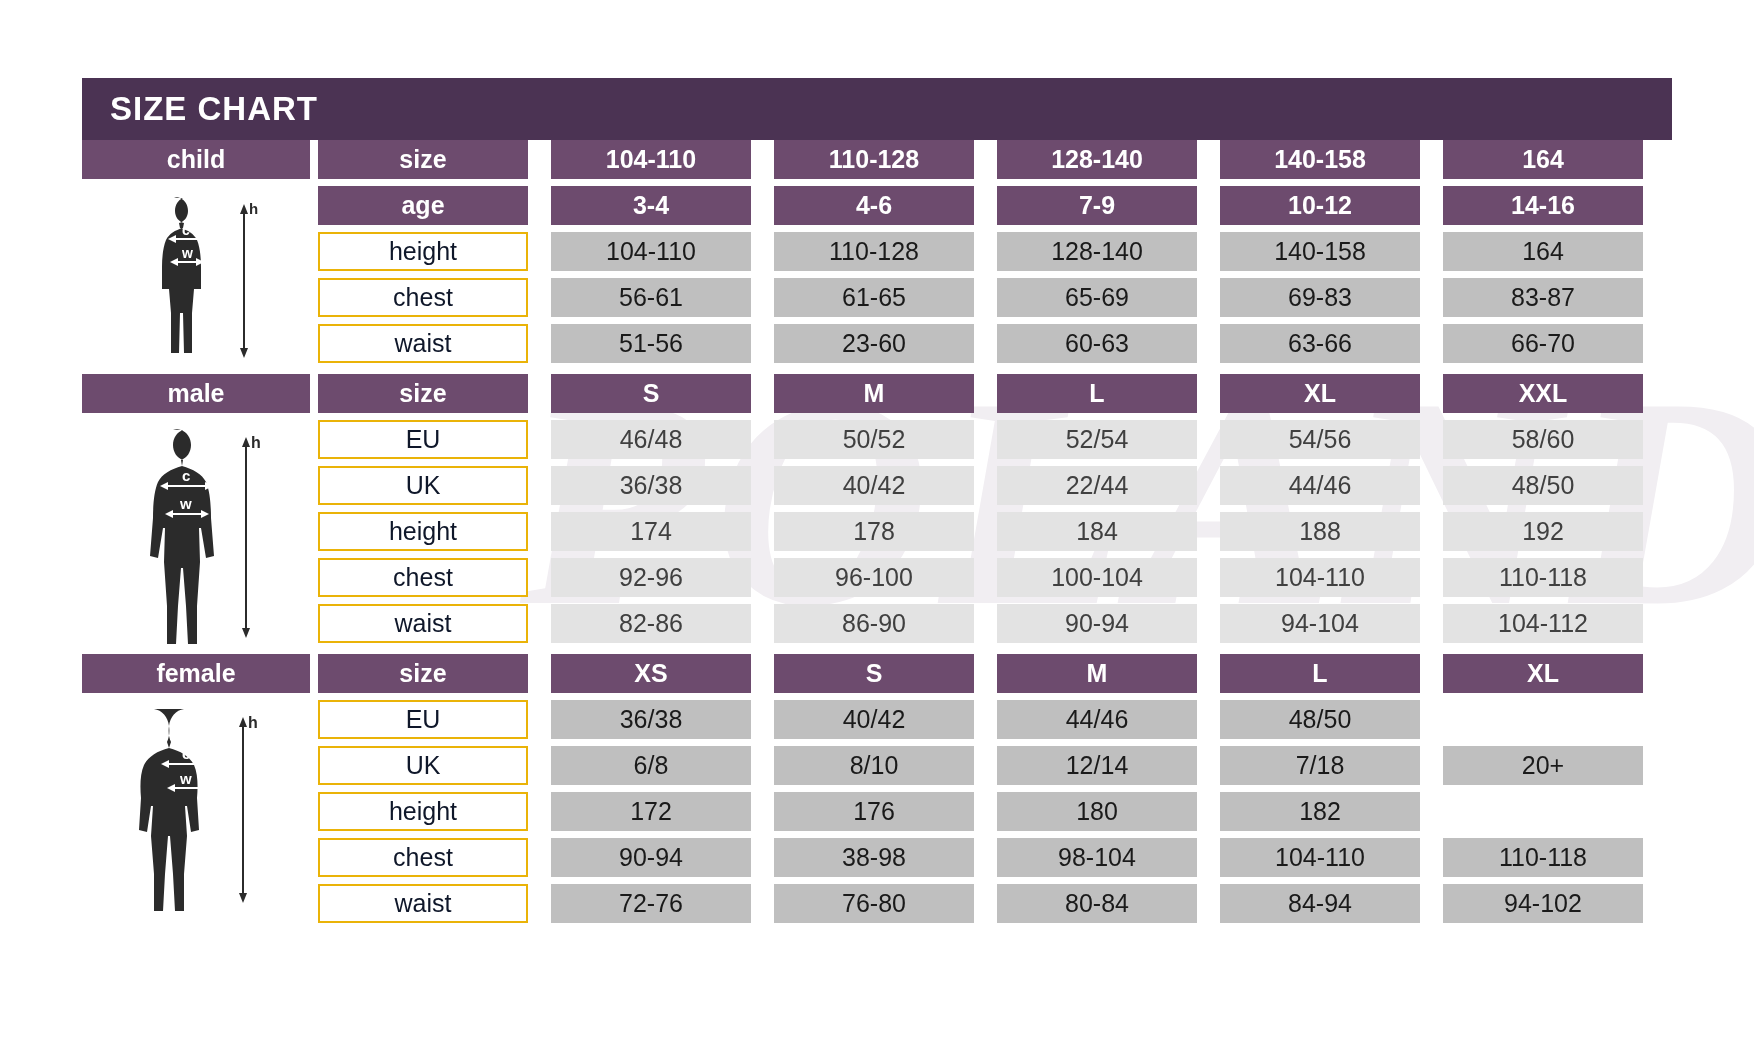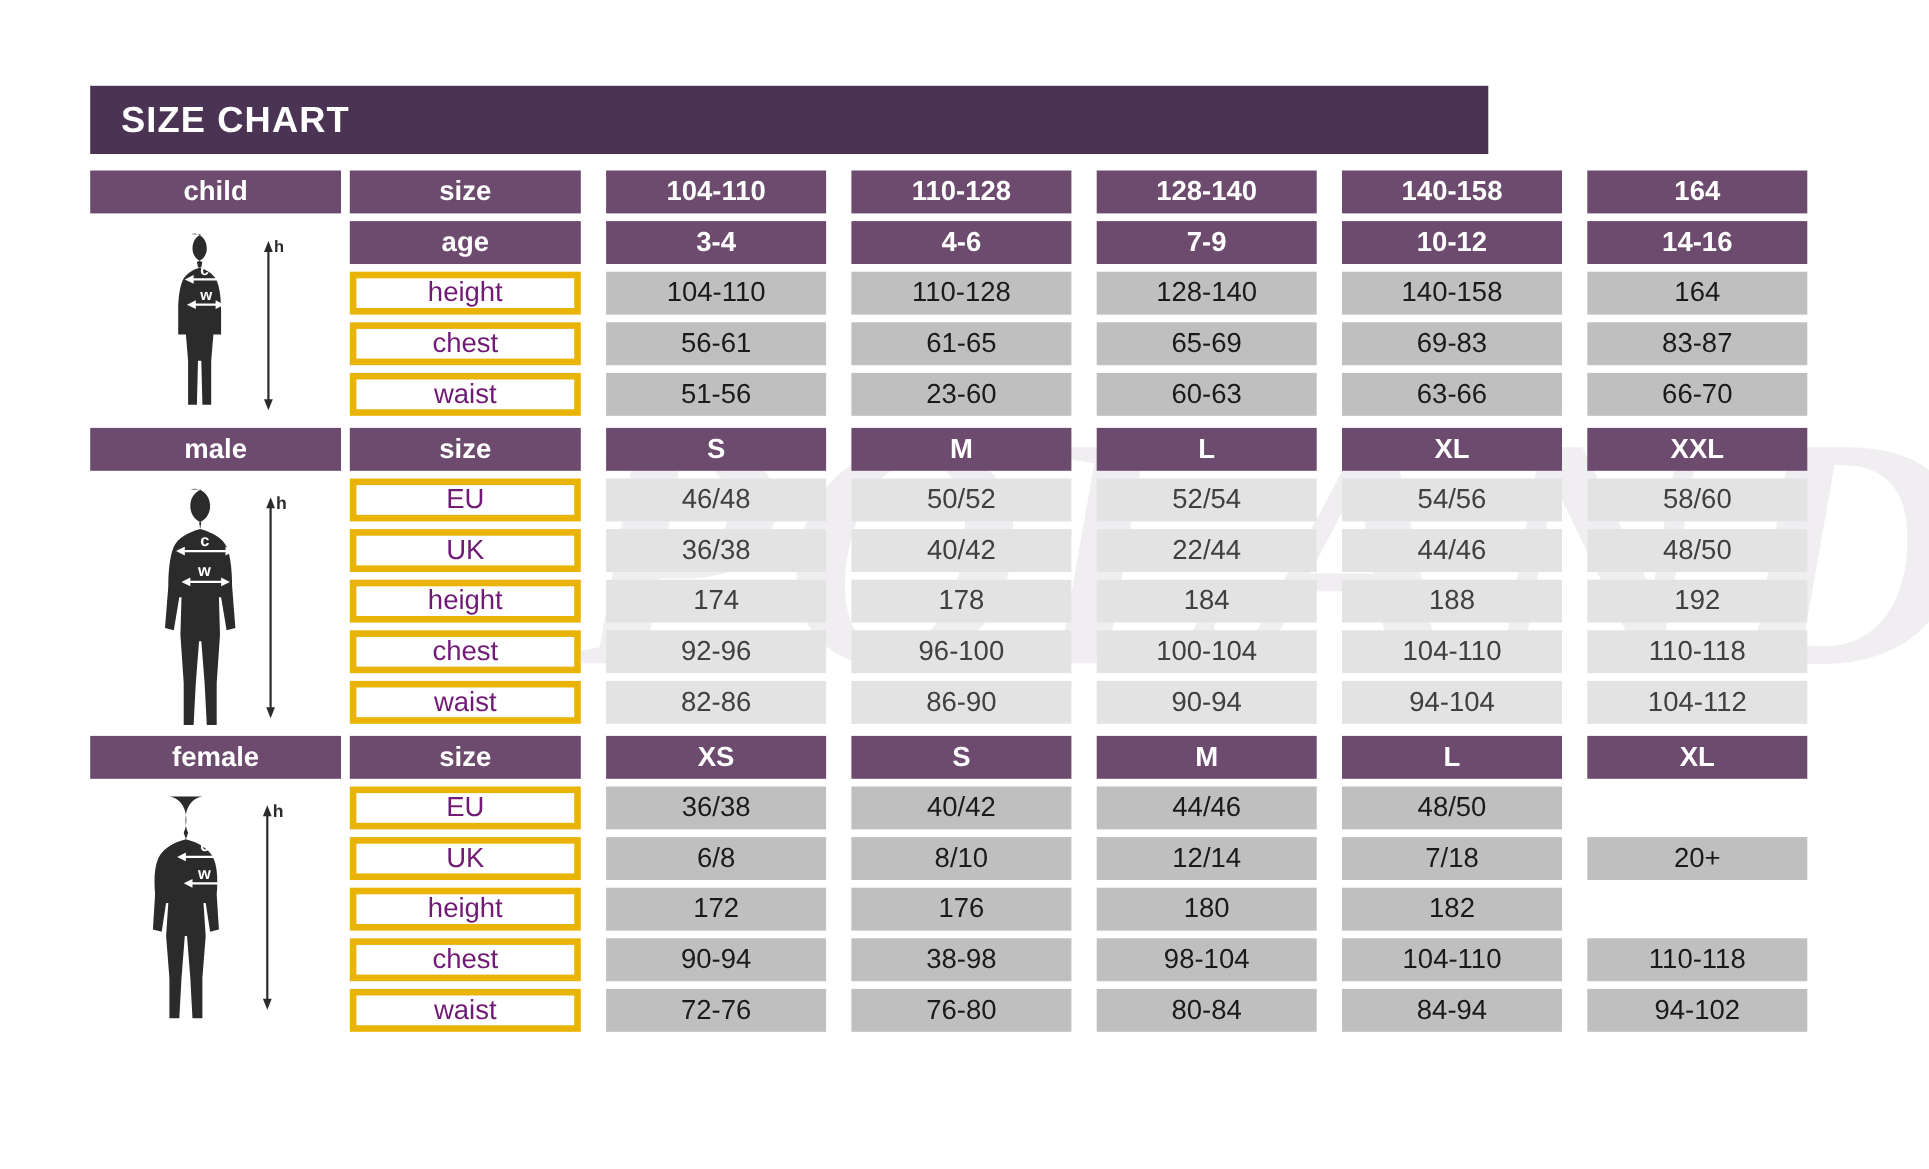--- a/index.html
+++ b/index.html
@@ -24,47 +24,47 @@
     z-index:0;
   }
   .sheet{position:relative;z-index:2;padding:78px 82px 0 82px;}
 
   .title-bar{
     background:#4b3353;
     height:62px;
     display:flex;align-items:center;
     padding-left:28px;
     box-sizing:border-box;
-    width:1271px;
+    width:1590px;
   }
   .title-bar span{
     color:#ffffff;
     font-size:33px;
     font-weight:bold;
     letter-spacing:1px;
   }
 
-  .grid{margin-top:15px;}
+  .grid{}
   .row{display:flex;height:39px;margin-bottom:7px;align-items:stretch;}
 
   
   .c-fig{width:228px;flex:0 0 228px;}
   .c-lab{width:210px;flex:0 0 210px;margin-left:8px;}
   .c-val{width:200px;flex:0 0 200px;margin-left:23px;}
 
   .cell{
     display:flex;align-items:center;justify-content:center;
     font-size:25px;
     box-sizing:border-box;
     height:39px;
   }
   .purple{background:#6d4b6e;color:#ffffff;font-weight:bold;}
   .grayA{background:#bfbfbf;color:#1a1a1a;}
   .grayB{background:#e3e3e3;color:#404040;}
-  .outline{background:#ffffff;color:#701a75;border:6px solid #eab308;}
+  .outline{background:#ffffff;color:#0f172a;border:2px solid #eab308;}
 
   .figure-block{
     width:228px;flex:0 0 228px;
     display:flex;align-items:flex-start;justify-content:center;
     padding-top:6px;
     box-sizing:border-box;
   }
   .section{margin-bottom:4px;}
   .sec-body{display:flex;}
   .sec-rows{flex:1;}

